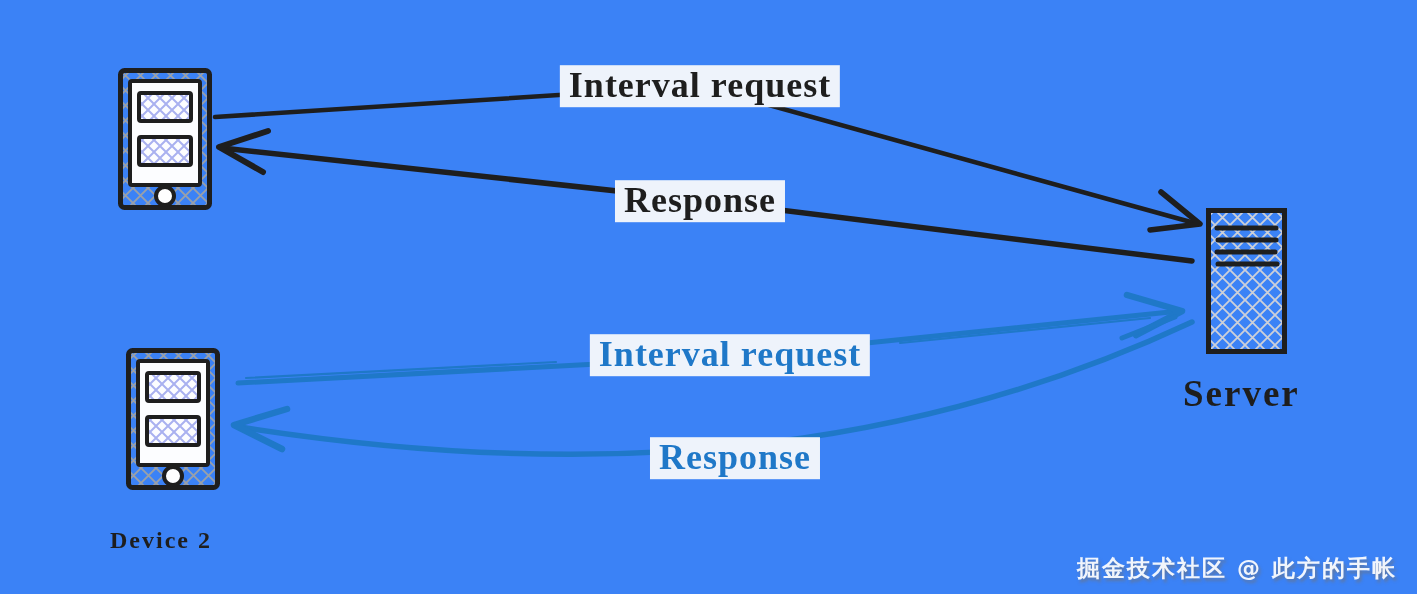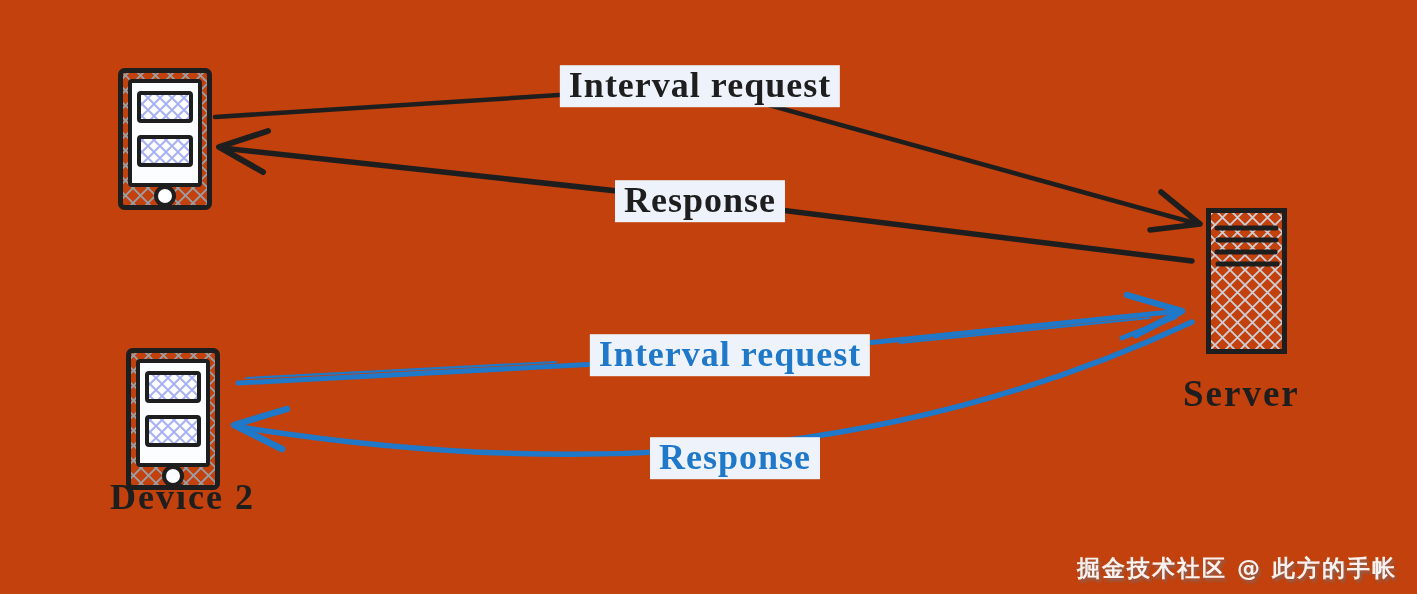--- a/index.html
+++ b/index.html
@@ -1,20 +1,20 @@
 <!DOCTYPE html>
 <html><head>
 <meta charset="utf-8">
 <style>
   html, body { margin: 0; padding: 0; }
   .canvas {
     position: relative;
     width: 1417px;
     height: 594px;
-    background: #c2410c;
+    background: #3b82f6;
     overflow: hidden;
     font-family: cursive;
   }
   .canvas svg { position: absolute; left: 0; top: 0; }
 
   .arrow-label {
     position: absolute;
     transform: translate(-50%, -50%);
     background: #eef3fb;
     padding: 1px 9px;
@@ -115,18 +115,18 @@
 
   <div class="arrow-label ink" style="left:700px; top:86px;">Interval request</div>
 
   <div class="arrow-label ink" style="left:700px; top:201px;">Response</div>
 
   <div class="arrow-label blue" style="left:730px; top:355px;">Interval request</div>
 
   <div class="arrow-label blue" style="left:735px; top:458px;">Response</div>
 
 
-  <div class="node-label" style="left:110px; top:476px; font-size:36px;">Device 2</div>
+  <div class="node-label" style="left:110px; top:527px; font-size:24px;">Device 2</div>
 
   <div class="node-label" style="left:1183px; top:372px; font-size:37px;">Server</div>
 
   <div class="watermark">掘金技术社区 @ 此方的手帐</div>
 </div>
 
 </body></html>

